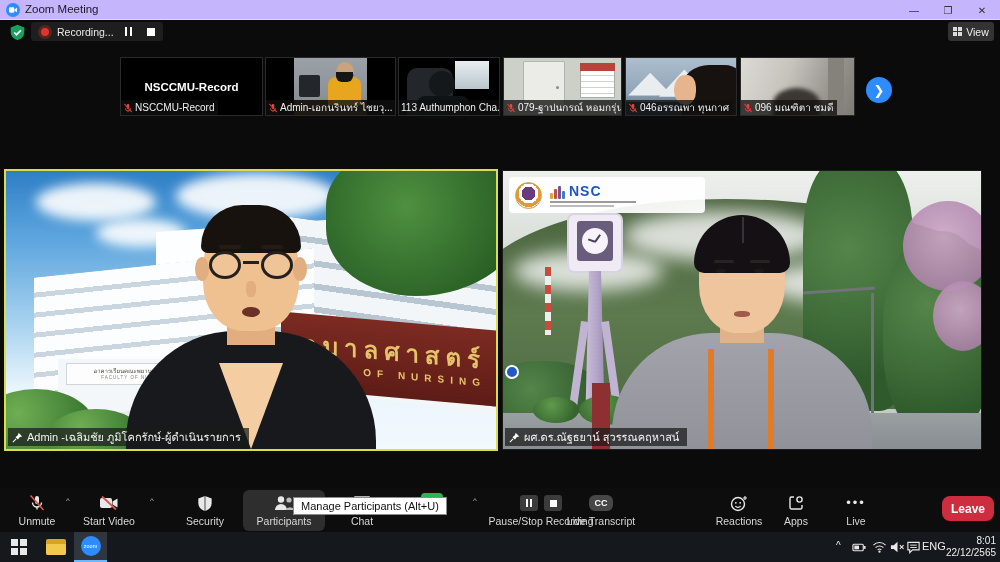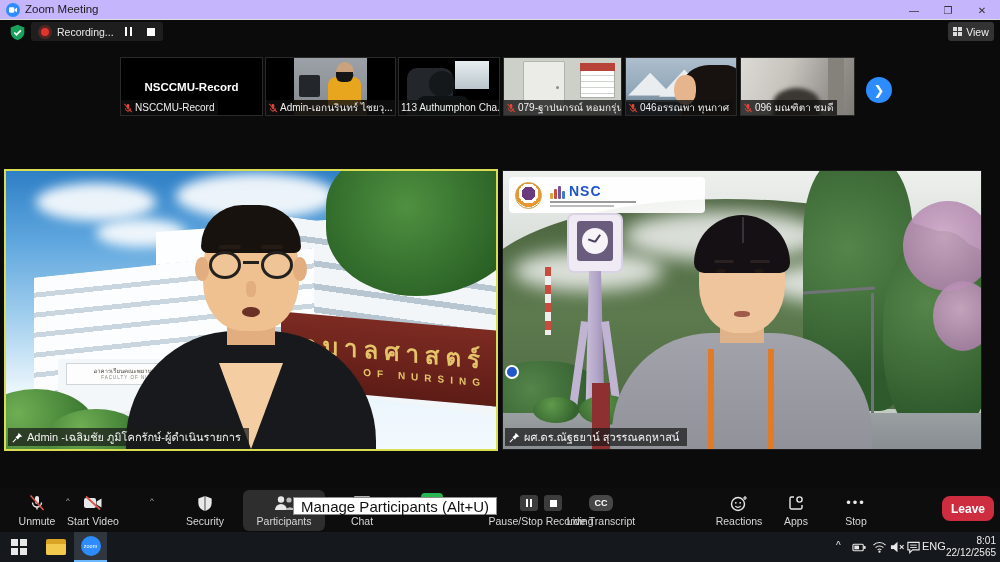--- a/index.html
+++ b/index.html
@@ -186,21 +186,21 @@
   .gray-tile { width:18px; height:16px; background:#3c3c3c; border-radius:3px; display:flex; align-items:center; justify-content:center; margin:0 3px; }
   .cc-tile { width:24px; height:16px; background:#474747; border-radius:6px; color:#fff; font-size:9px; font-weight:bold;
              display:flex; align-items:center; justify-content:center; }
   .grid4 { width:16px; height:16px; display:grid; grid-template-columns:7px 7px; gap:2px; }
   .grid4 i { background:#e8e8e8; border-radius:1.5px; display:block; height:7px; }
   .more-dots { color:#e8e8e8; font-size:13px; letter-spacing:2px; line-height:10px; }
   .leave-btn { position:absolute; left:942px; top:8px; width:52px; height:25px; background:#ce2d3f; border-radius:8px;
                color:#fff; font-size:12px; font-weight:bold; display:flex; align-items:center; justify-content:center; }
   .participants-hl { position:absolute; left:243px; top:2px; width:82px; height:41px; background:#2e2e2e; border-radius:6px; }
   .tooltip { position:absolute; left:293px; top:9px; height:18px; background:#fff; border:1px solid #8a8a8a;
-             display:flex; align-items:center; padding:0 7px; font-size:15px; color:#111; z-index:45; white-space:nowrap; }
+             display:flex; align-items:center; padding:0 7px; font-size:11px; color:#111; z-index:45; white-space:nowrap; }
 
   
   .taskbar { position:absolute; left:0; top:532px; width:1000px; height:30px; background:#15181c; z-index:60; }
   .tb-start { position:absolute; left:11px; top:7px; width:16px; height:16px; display:grid; grid-template-columns:7px 7px; gap:2px; }
   .tb-start i { background:#e8e8e8; display:block; height:7px; }
   .tb-folder { position:absolute; left:46px; top:7px; width:20px; height:16px; }
   .tb-folder .back { position:absolute; inset:0; background:#d9a425; border-radius:2px; }
   .tb-folder .front { position:absolute; left:0; bottom:0; width:100%; height:11px; background:#f2c94c; border-radius:1px 1px 2px 2px; }
   .tb-zoomtile { position:absolute; left:74px; top:0; width:33px; height:30px; background:#30363d; border-bottom:2px solid #6cb8ff;
                  display:flex; align-items:center; justify-content:center; }
@@ -474,21 +474,21 @@
             <rect x="7" y="2" width="4" height="8" rx="2" fill="#e8e8e8"></rect>
             <path d="M4.5 8.5 a4.5 4.5 0 0 0 9 0" stroke="#e8e8e8" stroke-width="1.4" fill="none"></path>
             <line x1="9" y1="13" x2="9" y2="15.5" stroke="#e8e8e8" stroke-width="1.4"></line>
             <line x1="2.5" y1="1.5" x2="15.5" y2="16" stroke="#d8574d" stroke-width="1.6"></line>
           </svg>
       </div>
       <span class="tb-label">Unmute</span>
     </div>
     <span class="tb-chevron" style="left:66px;">^</span>
 
-    <div class="tb-item" style="left:56px;width:74px;">
+    <div class="tb-item" style="left:72px;width:74px;">
       <div class="tb-icon">
         <svg width="20" height="16" viewBox="0 0 20 16">
             <rect x="1" y="3" width="12" height="10" rx="2" fill="#e8e8e8"></rect>
             <path d="M13.5 6.5 L18.5 3.5 V12.5 L13.5 9.5Z" fill="#e8e8e8"></path>
             <line x1="3" y1="1.5" x2="17" y2="14.5" stroke="#d8574d" stroke-width="1.8"></line>
           </svg>
       </div>
       <span class="tb-label">Start Video</span>
     </div>
     <span class="tb-chevron" style="left:150px;">^</span>
@@ -576,21 +576,21 @@
             <circle cx="11.5" cy="4.5" r="2.6" fill="none" stroke="#e8e8e8" stroke-width="1.4"></circle>
           </svg>
       </div>
       <span class="tb-label">Apps</span>
     </div>
 
     <div class="tb-item" style="left:828px;width:56px;">
       <div class="tb-icon">
           <span class="more-dots">•••</span>
         </div>
-      <span class="tb-label">Stop</span>
+      <span class="tb-label">Live</span>
     </div>
 
     <div class="leave-btn">Leave</div>
 
     <div class="tooltip">Manage Participants (Alt+U)</div>
   </div>
 
   <div class="taskbar">
     <div class="tb-start">
         <i></i>

